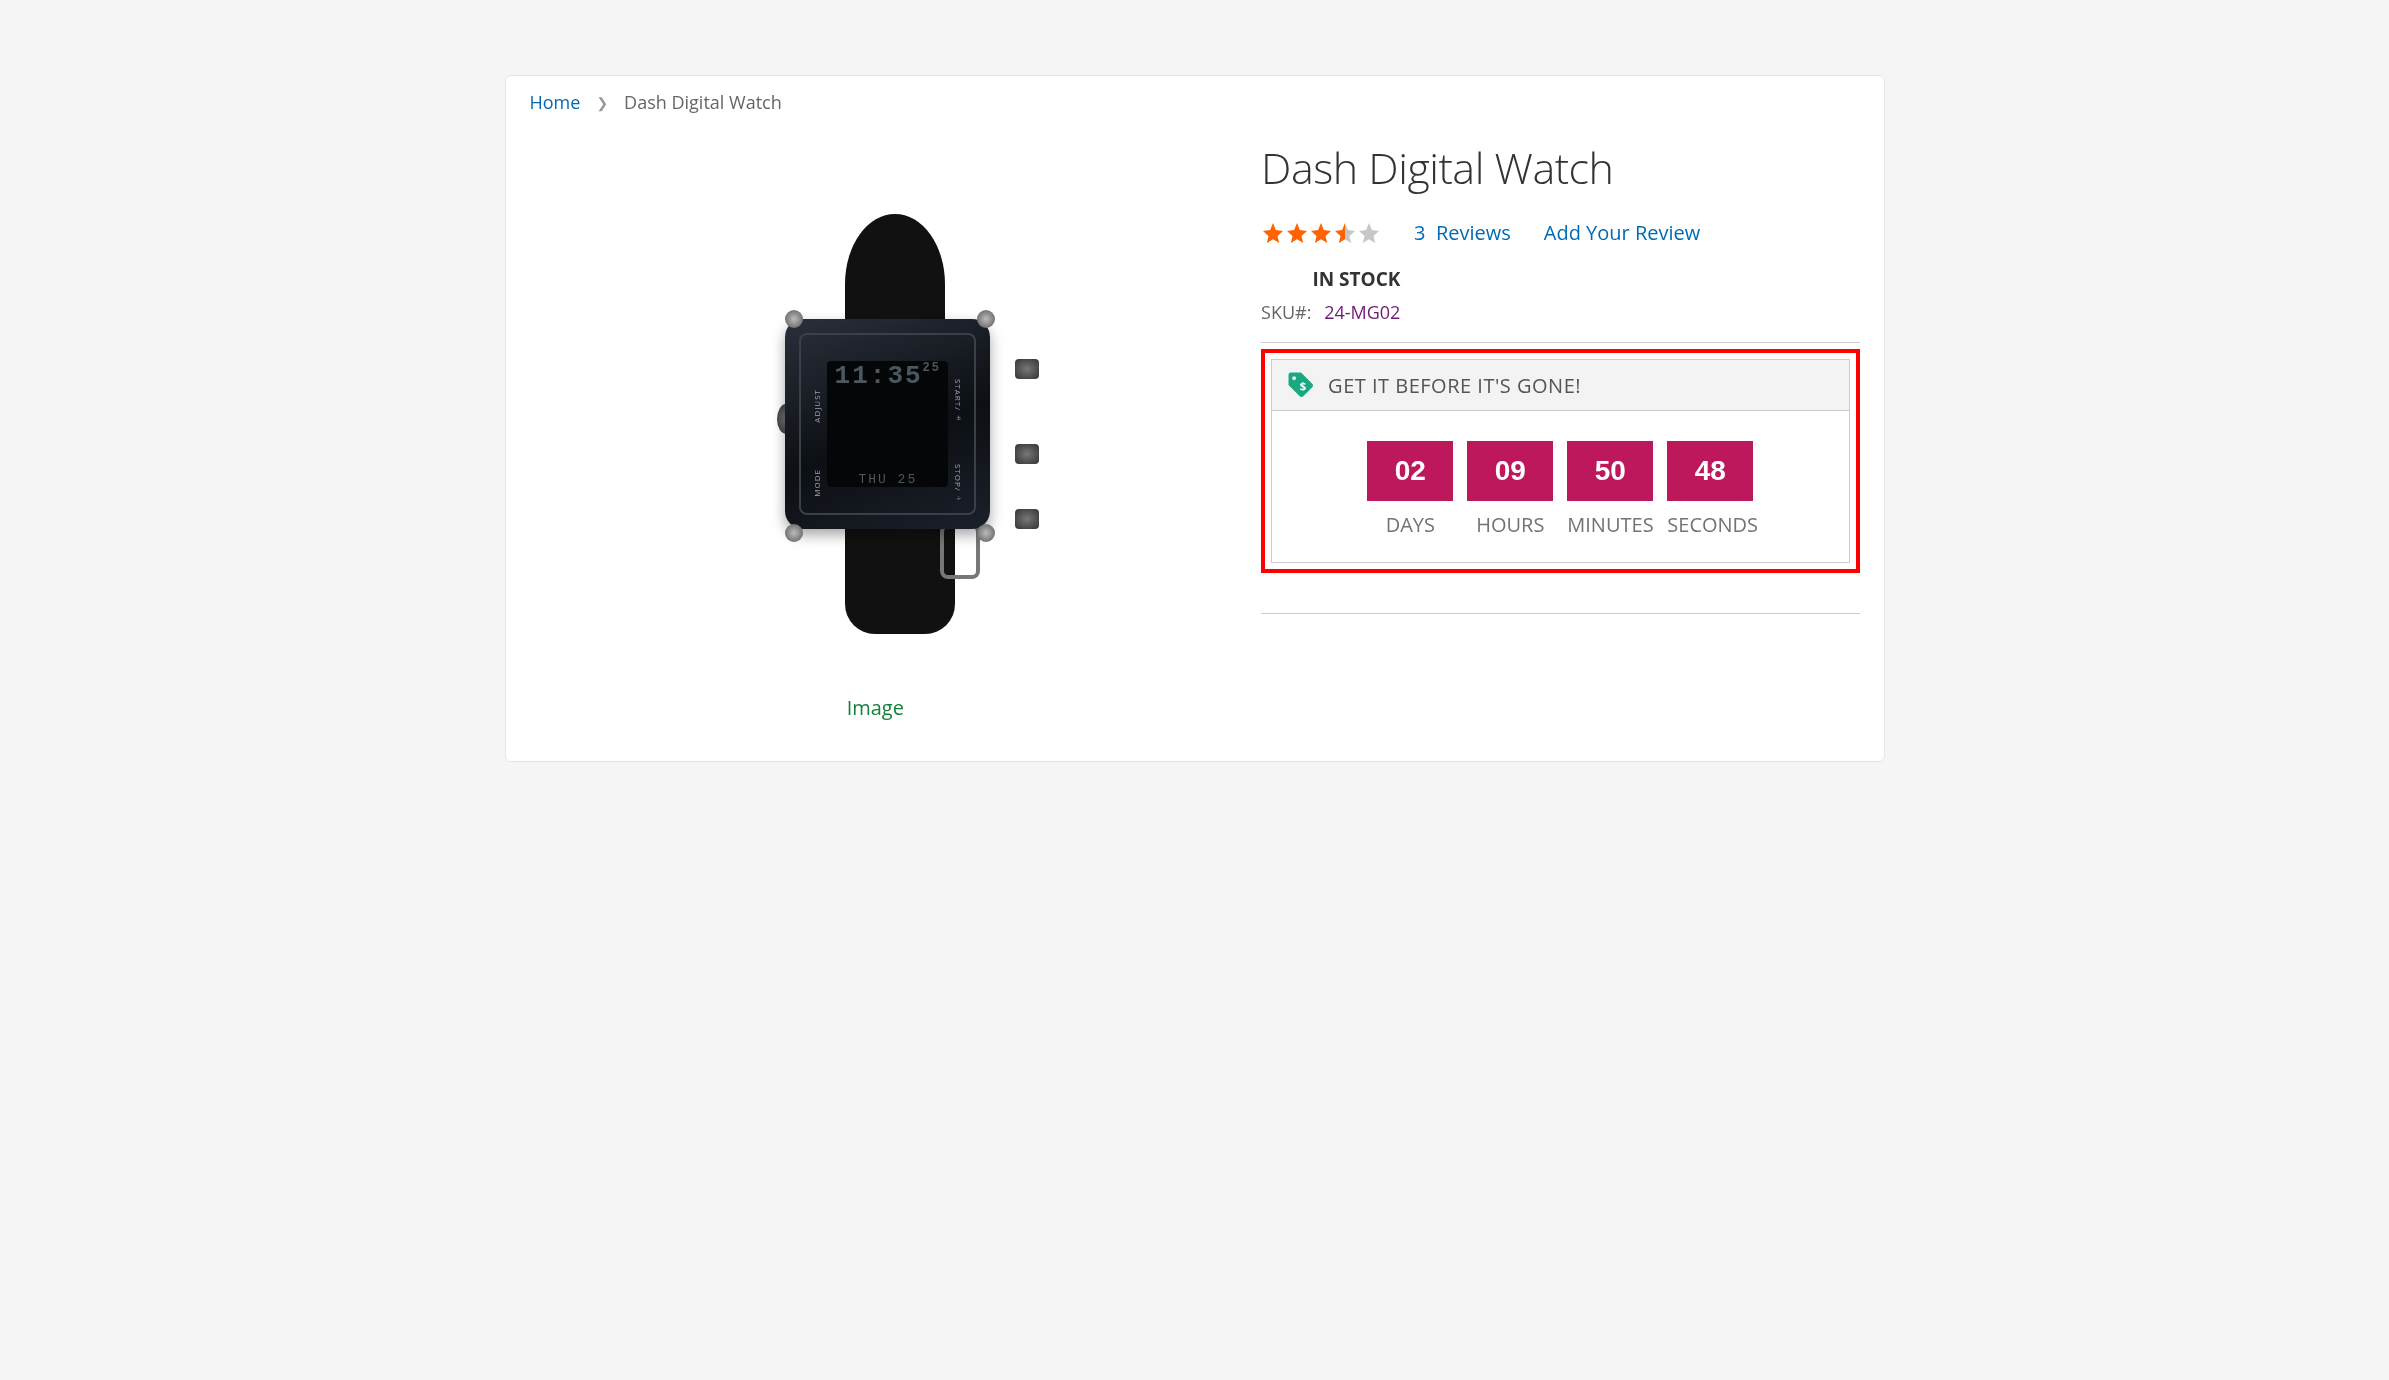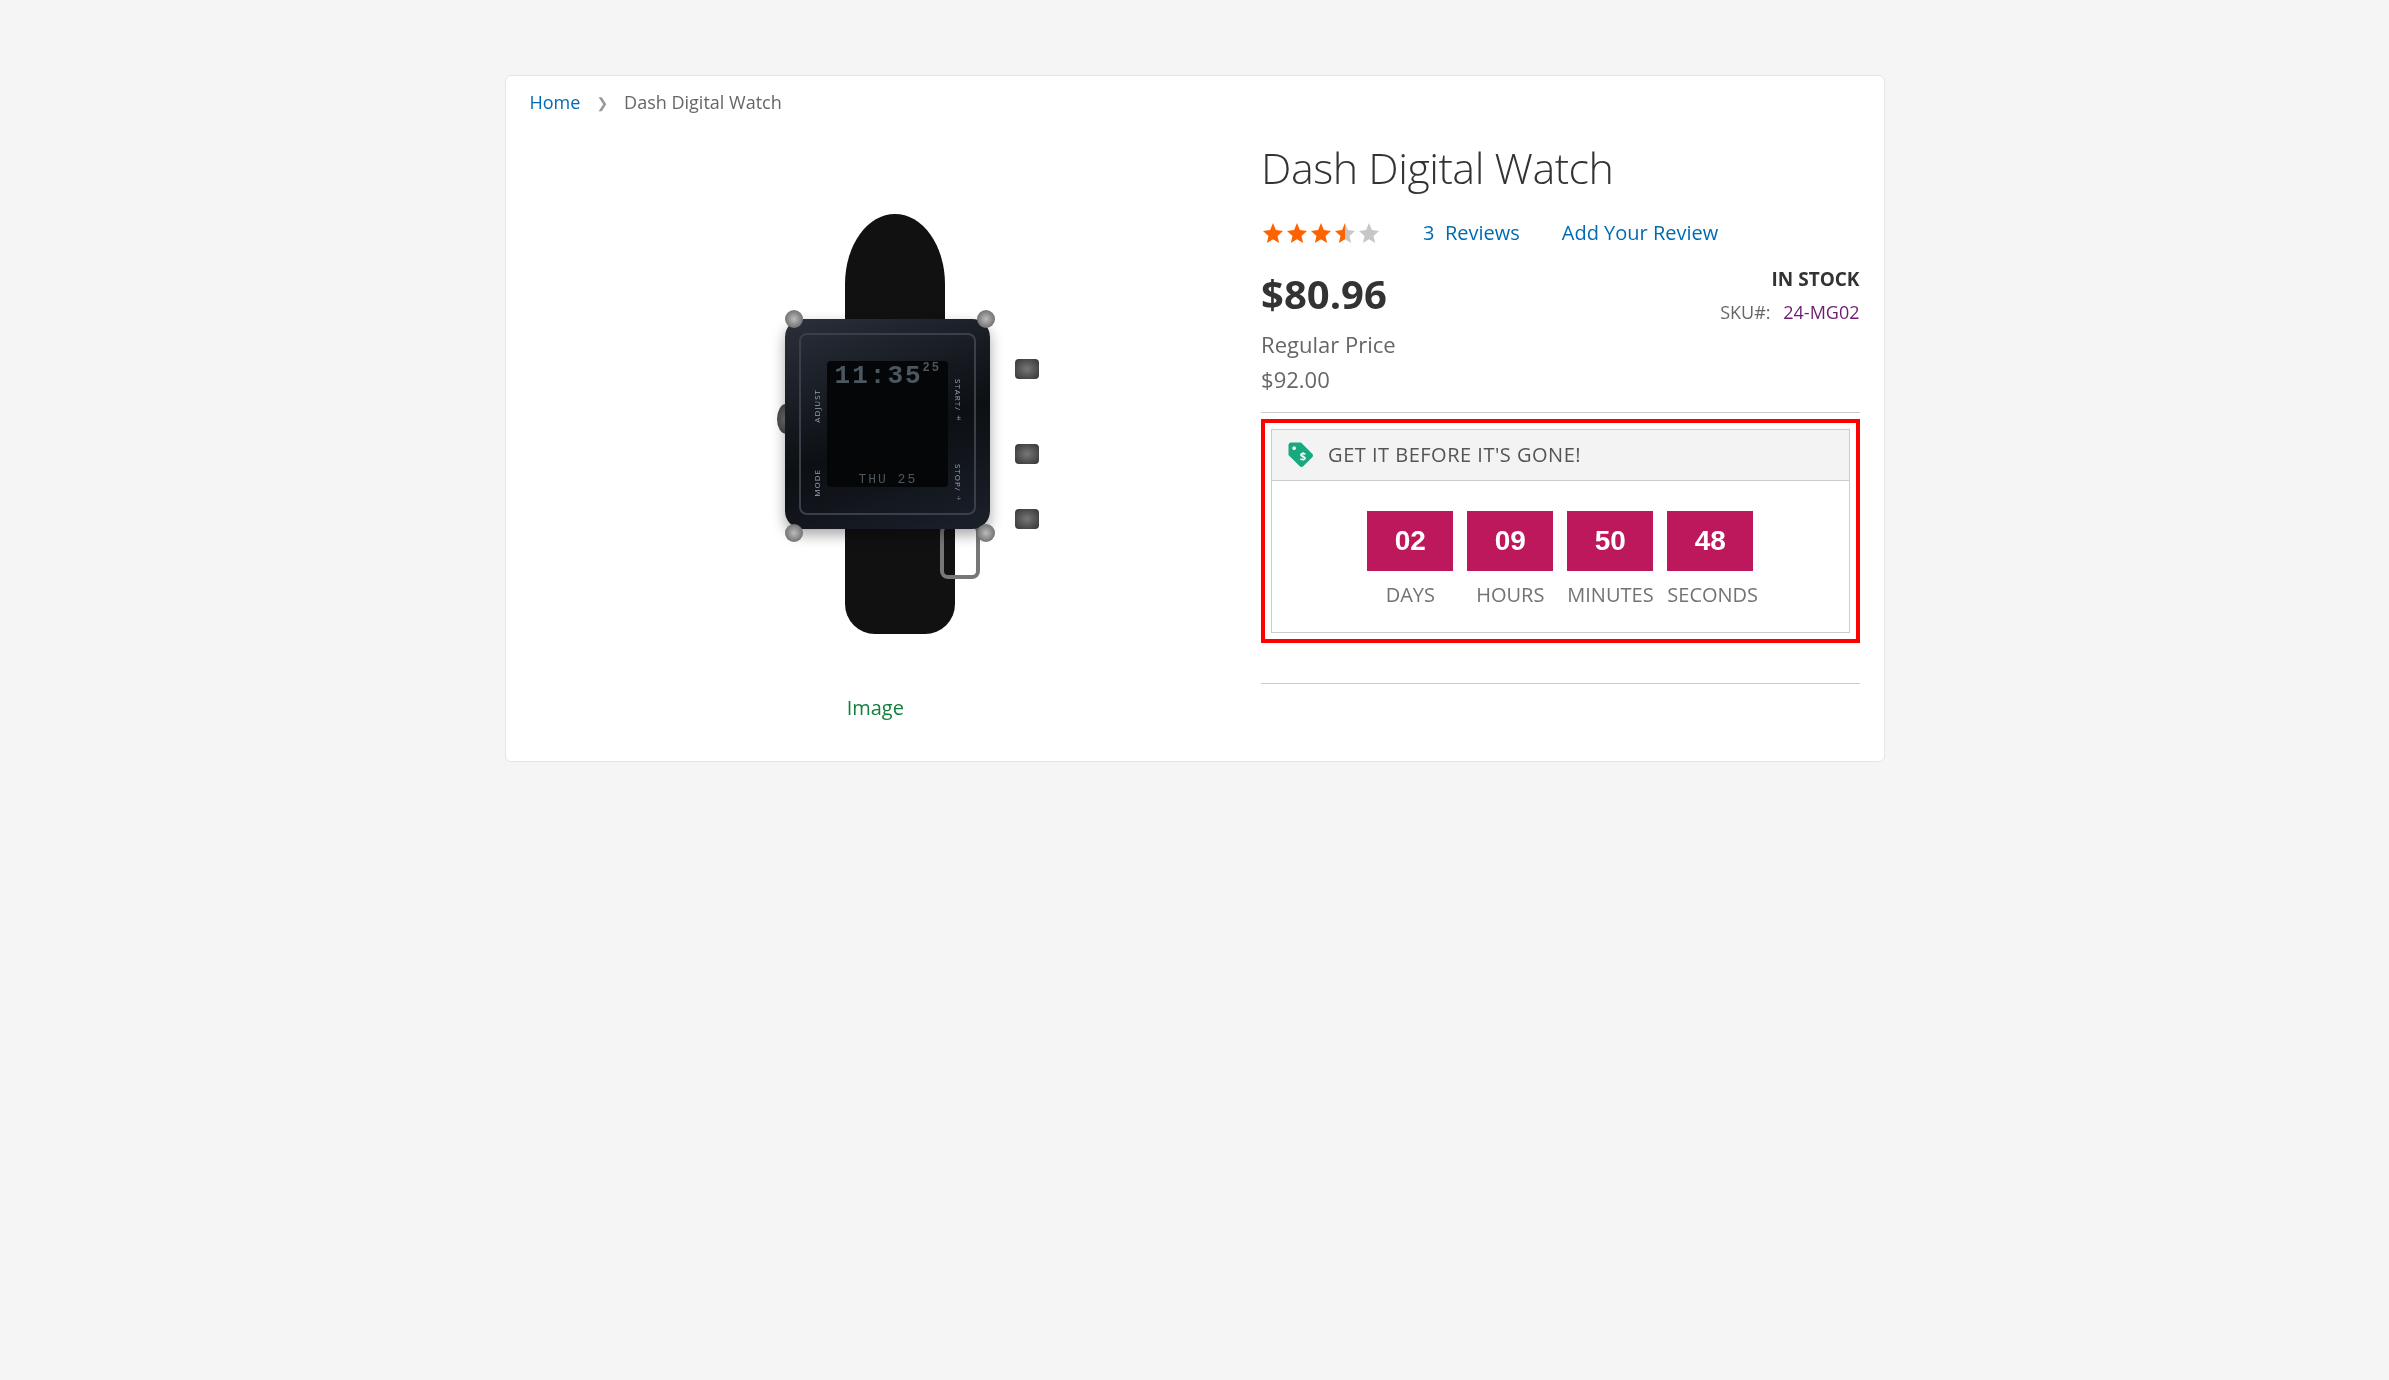--- a/index.html
+++ b/index.html
@@ -38,21 +38,21 @@
 .crown.c3{right:-14px;top:295px}
 .crown.cl{left:52px;top:190px;width:18px;height:30px;border-radius:50%}
 .lug{position:absolute;width:18px;height:18px;background:radial-gradient(#bbb,#555);border-radius:50%}
 .lug.tl{left:60px;top:96px}.lug.tr{left:252px;top:96px}.lug.bl{left:60px;top:310px}.lug.br{left:252px;top:310px}
 .buckle{position:absolute;left:215px;bottom:55px;width:40px;height:55px;border:4px solid #777;border-radius:8px}
 
 
 .info{flex:1;padding-top:4px}
 .title{font-size:43px;font-weight:300;color:#333;margin-bottom:22px;letter-spacing:-.5px}
 
-.review-row{display:flex;align-items:center;gap:42px;margin-bottom:20px}
+.review-row{display:flex;align-items:center;gap:33px;margin-bottom:20px}
 .stars{display:inline-flex;gap:0}
 .star{width:24px;height:24px}
 .star svg{width:100%;height:100%}
 .review-link{color:#006bb4;text-decoration:none;font-size:20px}
 
 .price-block{display:flex;justify-content:space-between;align-items:flex-start;padding-bottom:12px}
 .price{font-size:40px;font-weight:700;color:#333}
 .regular{font-size:22px;color:#666;margin-top:8px;line-height:1.4}
 .old-price{font-size:22px;color:#666;margin-top:4px}
 .stock{text-align:right}
@@ -141,25 +141,20 @@
               </svg></span>
             <span class="star"><svg viewBox="0 0 24 24">
                 <path fill="#c7c7c7" d="M12 2l2.9 6.9L22 10l-5.5 4.9L18.2 22 12 18.3 5.8 22l1.7-7.1L2 10l7.1-1.1z"></path>
               </svg></span>
           </span>
         <a href="#" class="review-link"><span>3</span>&nbsp;&nbsp;<span>Reviews</span></a>
         <a href="#" class="review-link">Add Your Review</a>
       </div>
 
       <div class="price-block">
-        <div>
-          <div class="price">$80.96</div>
-          <div class="regular">Regular Price</div>
-          <div class="old-price">$92.00</div>
-        </div>
         <div class="stock">
           <div class="stock-status">IN STOCK</div>
           <div class="sku">
             <span>SKU#:</span>
             <span class="v">24-MG02</span>
           </div>
         </div>
       </div>
 
       <hr class="sep">

